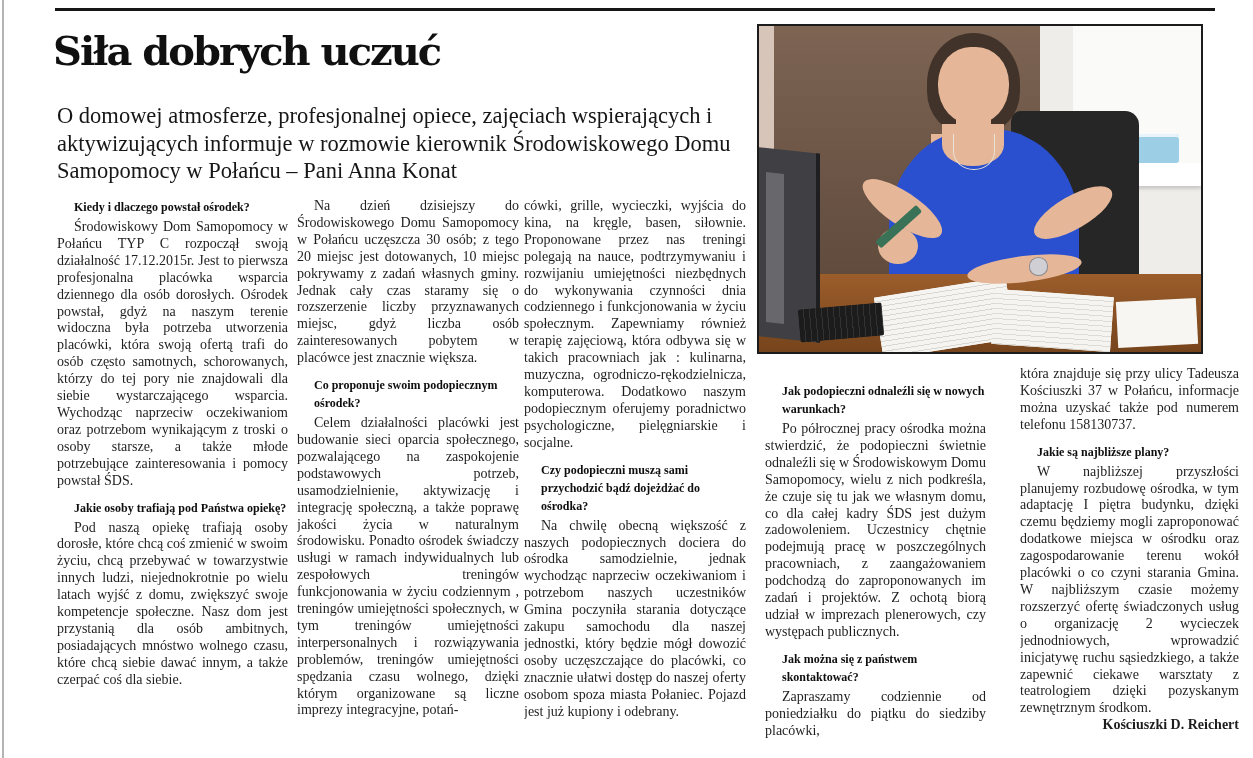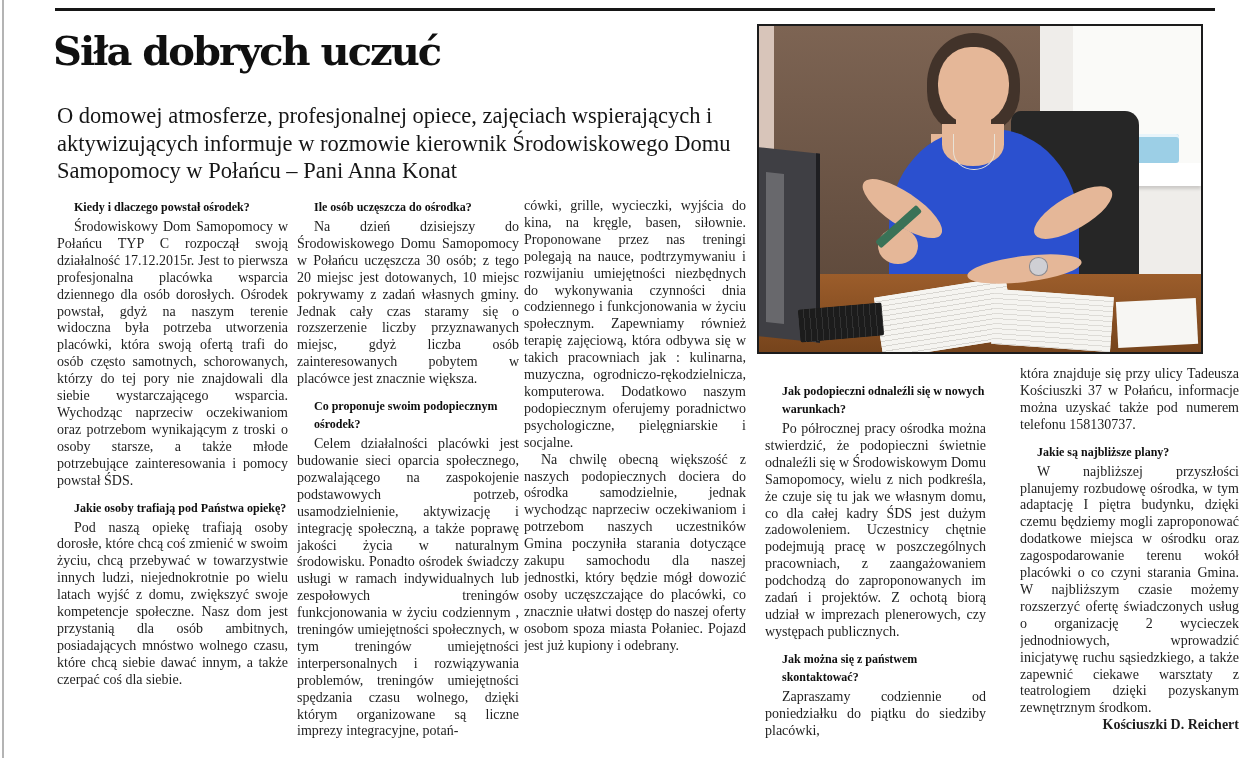--- a/index.html
+++ b/index.html
@@ -122,28 +122,28 @@
   </figure>
 
   <div class="col col1">
     <h3 class="first">Kiedy i dlaczego powstał ośrodek?</h3>
     <p class="indent">Środowiskowy Dom Samopomocy w Połańcu TYP C rozpoczął swoją działalność 17.12.2015r. Jest to pierwsza profesjonalna placówka wsparcia dziennego dla osób dorosłych. Ośrodek powstał, gdyż na naszym terenie widoczna była potrzeba utworzenia placówki, która swoją ofertą trafi do osób często samotnych, schorowanych, którzy do tej pory nie znajdowali dla siebie wystarczającego wsparcia. Wychodząc naprzeciw oczekiwaniom oraz potrzebom wynikającym z troski o osoby starsze, a także młode potrzebujące zainteresowania i pomocy powstał ŚDS.</p>
     <h3>Jakie osoby trafiają pod Państwa opiekę?</h3>
     <p class="indent">Pod naszą opiekę trafiają osoby dorosłe,  które chcą coś zmienić w swoim życiu, chcą przebywać w towarzystwie innych ludzi, niejednokrotnie po wielu latach wyjść z domu, zwiększyć swoje kompetencje społeczne.  Nasz dom jest przystanią dla osób ambitnych, posiadających mnóstwo wolnego czasu, które chcą siebie dawać innym, a także czerpać coś dla siebie.</p>
   </div>
 
   <div class="col col2">
-    <h3 class="first">Ile osób uczęszcza do ośrodka?</h3>
     <p class="indent">Na dzień dzisiejszy do Środowiskowego Domu Samopomocy w Połańcu uczęszcza 30 osób; z tego 20 miejsc jest dotowanych, 10 miejsc pokrywamy z zadań własnych gminy.  Jednak cały czas staramy się o rozszerzenie liczby przyznawanych miejsc, gdyż  liczba osób zainteresowanych pobytem w placówce jest znacznie większa.</p>
     <h3>Co proponuje swoim podopiecznym ośrodek?</h3>
     <p class="indent">Celem działalności placówki jest budowanie sieci oparcia społecznego, pozwalającego na zaspokojenie podstawowych potrzeb, usamodzielnienie, aktywizację i integrację społeczną, a także poprawę jakości życia w naturalnym środowisku. Ponadto ośrodek świadczy usługi w ramach indywidualnych lub zespołowych treningów funkcjonowania w życiu codziennym , treningów umiejętności społecznych, w tym treningów umiejętności interpersonalnych i rozwiązywania problemów, treningów umiejętności spędzania czasu wolnego, dzięki którym organizowane są liczne imprezy integracyjne, potań-</p>
   </div>
 
   <div class="col col3">
     <p>cówki, grille, wycieczki, wyjścia do kina, na kręgle, basen, siłownie. Proponowane przez nas treningi polegają na nauce, podtrzymywaniu i rozwijaniu umiejętności niezbędnych do wykonywania czynności dnia codziennego i funkcjonowania w życiu społecznym. Zapewniamy również terapię zajęciową, która odbywa się w takich pracowniach jak : kulinarna, muzyczna, ogrodniczo-rękodzielnicza, komputerowa. Dodatkowo naszym podopiecznym oferujemy poradnictwo psychologiczne, pielęgniarskie i socjalne.</p>
+    <h3>Czy podopieczni muszą sami przychodzić bądź dojeżdżać do ośrodka?</h3>
     <p class="indent">Na chwilę obecną większość z naszych podopiecznych dociera do ośrodka samodzielnie, jednak wychodząc naprzeciw oczekiwaniom i potrzebom naszych uczestników Gmina poczyniła starania dotyczące zakupu samochodu dla naszej jednostki, który będzie mógł dowozić osoby uczęszczające do placówki, co znacznie ułatwi dostęp do naszej oferty osobom spoza miasta Połaniec. Pojazd jest już kupiony i odebrany.</p>
   </div>
 
   <div class="col col4">
     <h3 class="first">Jak podopieczni odnaleźli się w nowych warunkach?</h3>
     <p class="indent">Po półrocznej pracy ośrodka można stwierdzić, że podopieczni świetnie odnaleźli się w Środowiskowym Domu Samopomocy, wielu z nich podkreśla, że czuje się tu jak we własnym domu, co dla całej kadry ŚDS jest dużym zadowoleniem. Uczestnicy chętnie podejmują pracę w poszczególnych pracowniach, z zaangażowaniem podchodzą do zaproponowanych im zadań i projektów. Z ochotą biorą udział w imprezach plenerowych, czy występach publicznych.</p>
     <h3>Jak można się z państwem skontaktować?</h3>
     <p class="indent">Zapraszamy codziennie od poniedziałku do piątku do siedziby placówki,</p>
   </div>
 

